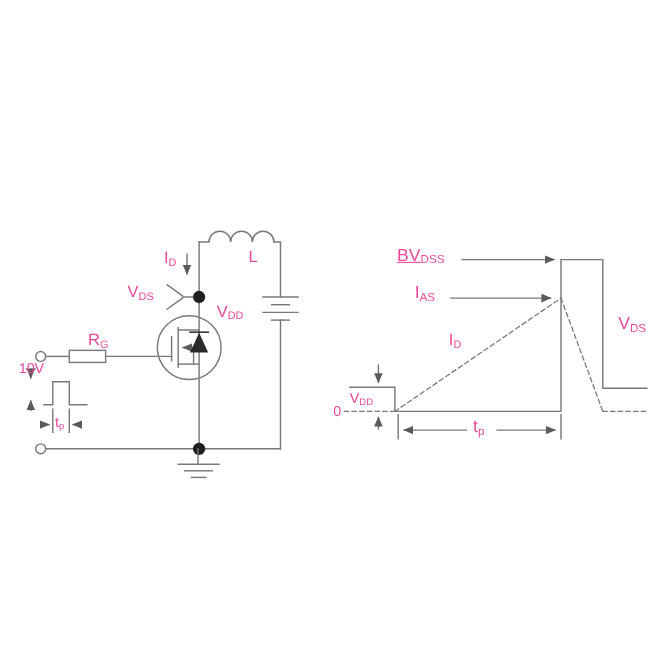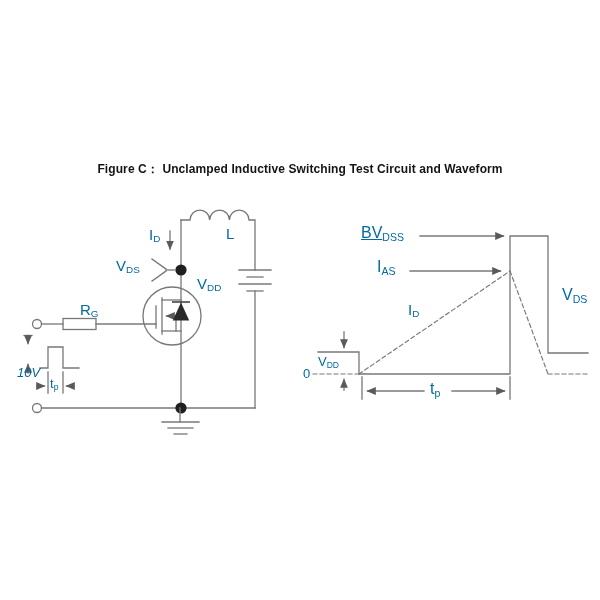--- a/index.html
+++ b/index.html
@@ -1,21 +1,21 @@
 <!DOCTYPE html>
 <html><head>
 <meta charset="utf-8">
 <style>
   html,body{margin:0;padding:0;background:#ffffff;}
   #canvas{position:relative;width:600px;height:600px;background:#ffffff;overflow:hidden;
           font-family:"Liberation Sans",sans-serif;}
   #art{position:absolute;left:0;top:0;}
   .ln{stroke:#787878;stroke-width:1.3;fill:none;stroke-linecap:square;}
   .dsh{stroke-dasharray:4 3;stroke-width:1.15;}
-  .lbl{position:absolute;color:#0369a1;line-height:1;white-space:nowrap;}
+  .lbl{position:absolute;color:#ec4899;line-height:1;white-space:nowrap;}
   .lbl sub{font-size:66%;vertical-align:-0.24em;letter-spacing:0;}
   .f13{font-size:15px;}
   .f14{font-size:16px;}
   .fsm{font-size:13px;}
   .title{position:absolute;top:161px;left:0;width:600px;text-align:center;
          font-weight:bold;font-size:12px;color:#141414;letter-spacing:0.1px;}
 </style>
 </head>
 <body>
 
@@ -105,28 +105,27 @@
       </g>
       <g>
         <line class="ln" x1="362" y1="377" x2="362" y2="399"></line>
         <line class="ln" x1="510" y1="377" x2="510" y2="399"></line>
         <line class="ln" marker-end="url(#ah)" x1="424" y1="391" x2="367.5" y2="391"></line>
         <line class="ln" marker-end="url(#ah)" x1="452" y1="391" x2="504.5" y2="391"></line>
       </g>
     </g>
   </svg>
 
-  <div class="title">Figure C： Unclamped Inductive Switching Test Circuit and Waveform</div>
 
   <div class="lbl f13" style="left:80px;top:302px;"><span>R</span><sub>G</sub></div>
   <div class="lbl f13" style="left:149px;top:227px;"><span>I</span><sub>D</sub></div>
   <div class="lbl f13" style="left:116px;top:258px;"><span>V</span><sub>DS</sub></div>
   <div class="lbl f13" style="left:197px;top:276px;"><span>V</span><sub>DD</sub></div>
   <div class="lbl f13" style="left:226px;top:226px;">L</div>
-  <div class="lbl fsm" style="left:17px;top:366px;font-style:italic;">10V</div>
+  <div class="lbl fsm" style="left:17px;top:328px;">10V</div>
   <div class="lbl fsm" style="left:50px;top:377px;"><span>t</span><sub>p</sub></div>
 
   <div class="lbl f14" style="left:361px;top:225px;text-decoration:underline;"><span>BV</span><sub>DSS</sub></div>
   <div class="lbl f14" style="left:377px;top:259px;"><span>I</span><sub>AS</sub></div>
   <div class="lbl f13" style="left:408px;top:302px;"><span>I</span><sub>D</sub></div>
   <div class="lbl f14" style="left:562px;top:287px;"><span>V</span><sub>DS</sub></div>
   <div class="lbl fsm" style="left:318px;top:355px;"><span>V</span><sub>DD</sub></div>
   <div class="lbl fsm" style="left:303px;top:367px;">0</div>
   <div class="lbl f14" style="left:430px;top:381px;"><span>t</span><sub>p</sub></div>
 

